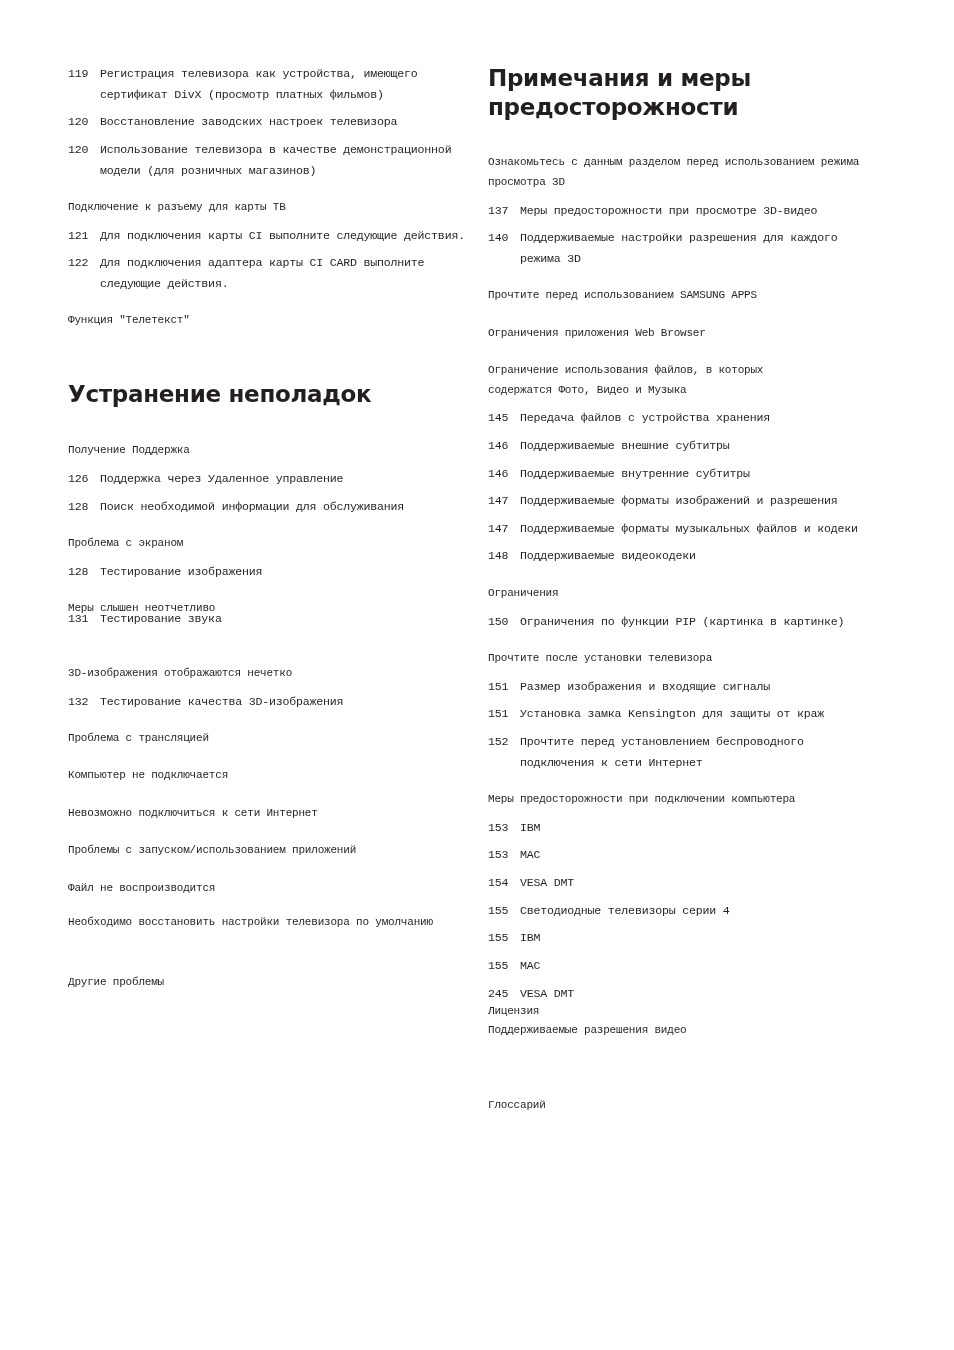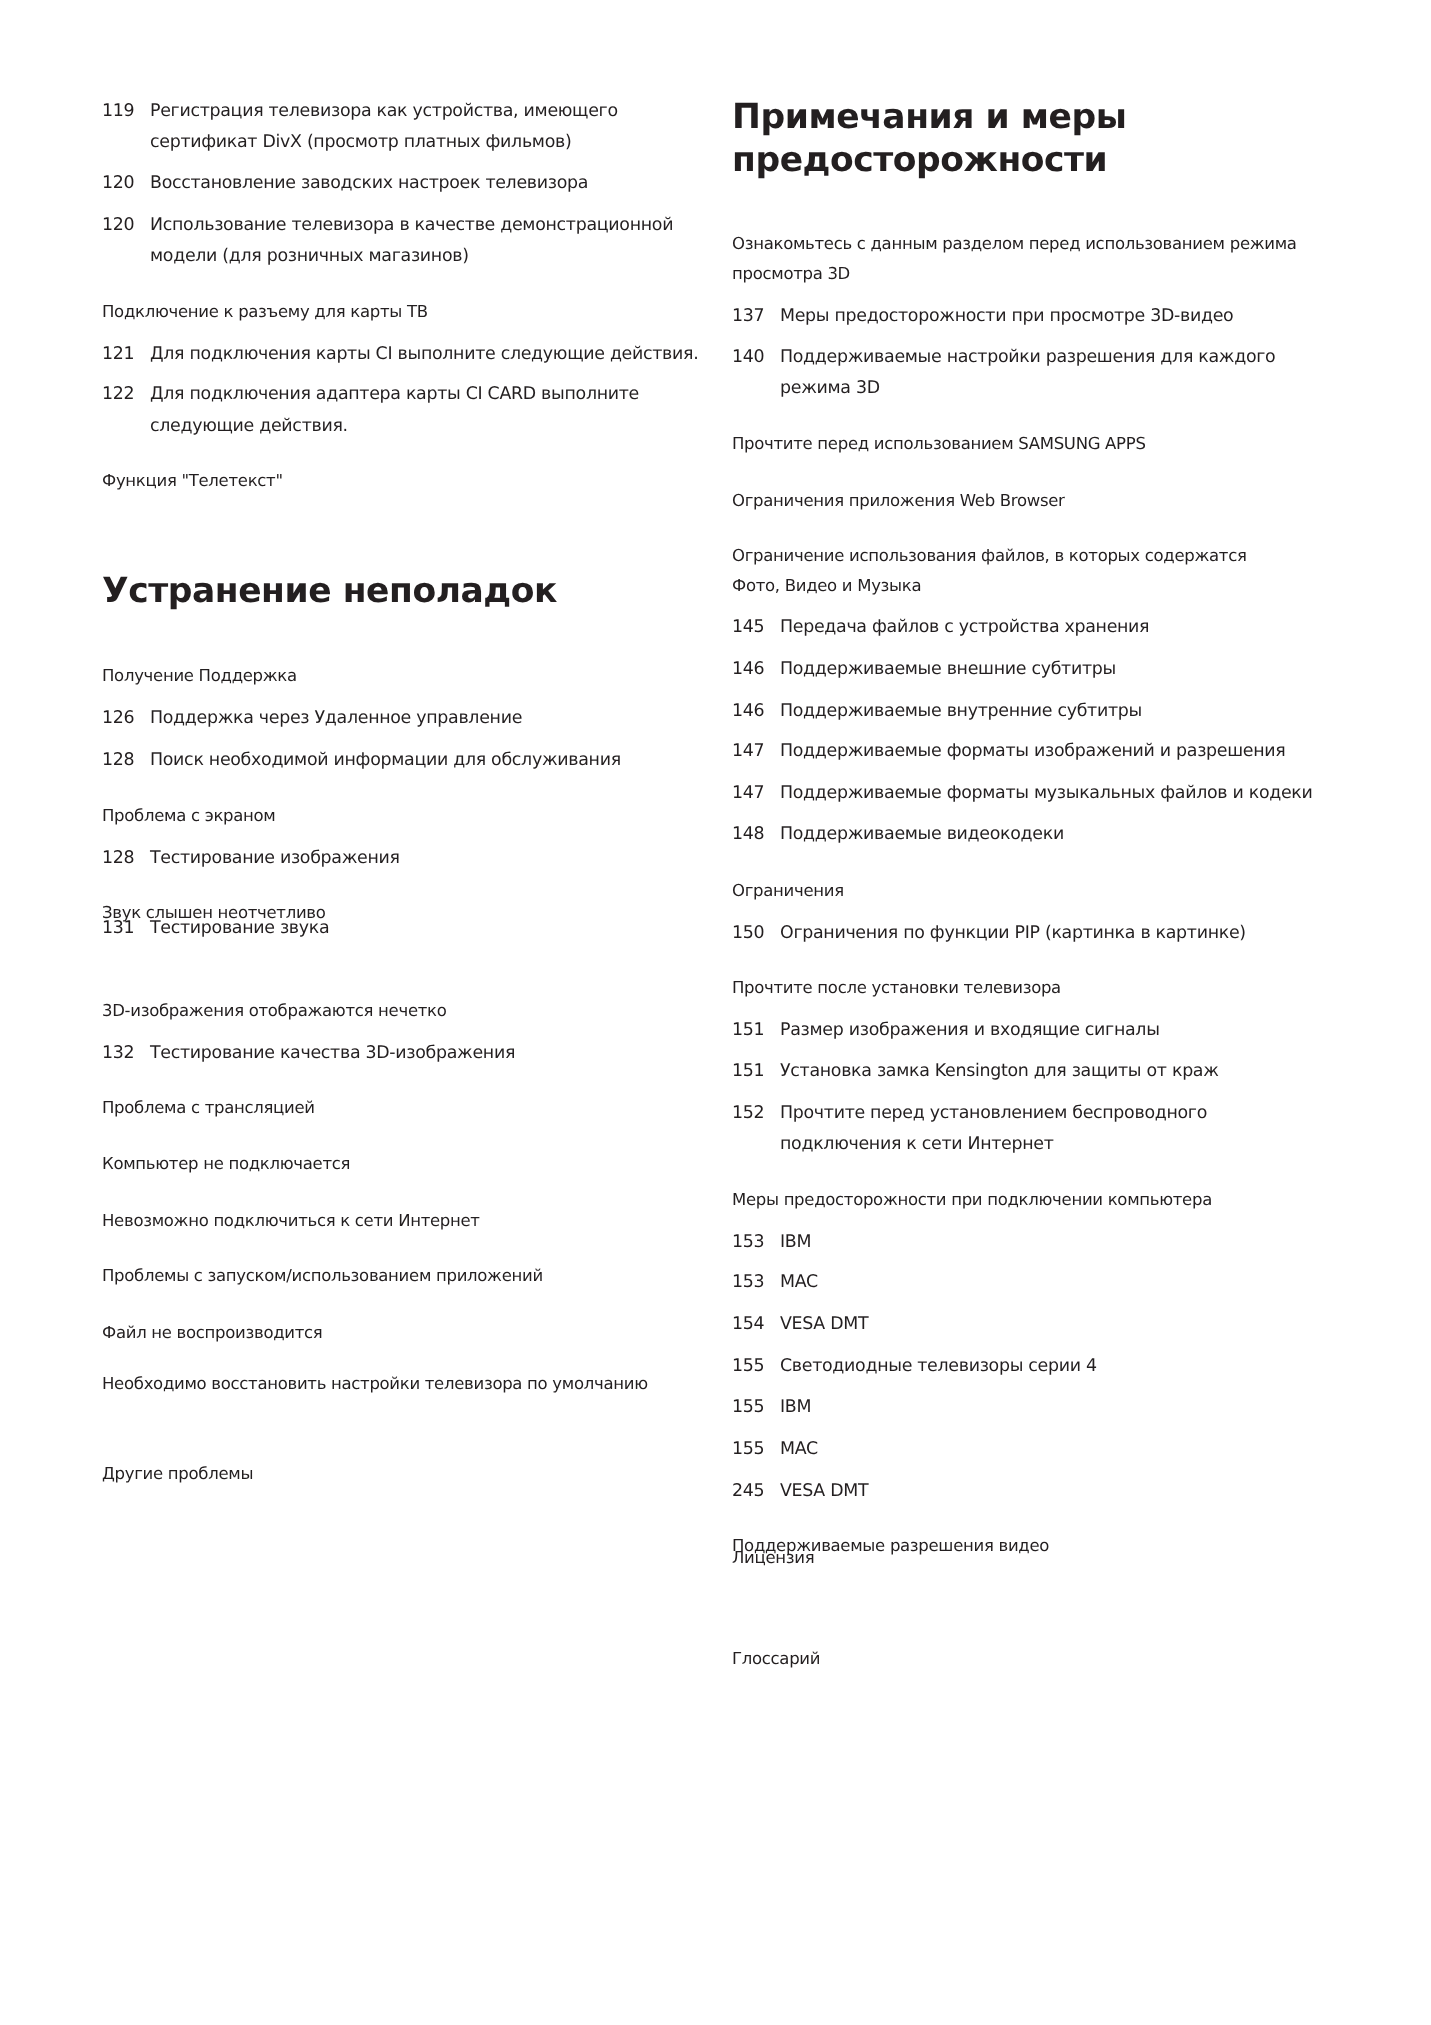--- a/index.html
+++ b/index.html
@@ -7,21 +7,21 @@
            font-family: "DejaVu Sans", "Liberation Sans", sans-serif; color: #231f20; }
     .col { position: absolute; top: 0; }
     .col-left { left: 68px; width: 400px; }
     .col-right { left: 488px; width: 400px; }
     .abs { position: absolute; left: 0; }
     .h1 { font-size: 23px; font-weight: bold; line-height: 29px; letter-spacing: -0.3px; color: #231f20; margin: 0; }
     .h2 { font-size: 11px; line-height: 19.5px; color: #231f20; letter-spacing: -0.2px; }
     .entry { font-size: 11.6px; line-height: 21px; color: #231f20; letter-spacing: -0.2px; display: flex; }
     .entry .pg { width: 32px; flex: 0 0 32px; }
     .entry .tx { flex: 1; }
-    .link { cursor: pointer; }
+    .link { cursor: pointer; font-family: Liberation Mono, monospace; }
   </style>
 </head>
 <body>
 
 <div class="col col-left">
 
   <div class="abs entry link" style="top:63px;width:400px">
     <span class="pg">119</span>
     <span class="tx">Регистрация телевизора как устройства, имеющего сертификат DivX (просмотр платных фильмов)</span>
   </div>
@@ -57,21 +57,21 @@
     <span class="pg">128</span>
     <span class="tx">Поиск необходимой информации для обслуживания</span>
   </div>
 
   <div class="abs h2 link" style="top:534px">Проблема с экраном</div>
   <div class="abs entry link" style="top:561px;width:400px">
     <span class="pg">128</span>
     <span class="tx">Тестирование изображения</span>
   </div>
 
-  <div class="abs h2 link" style="top:599px">Звук слышен неотчетливо</div>
+  <div class="abs h2 link" style="top:599px">Меры слышен неотчетливо</div>
   <div class="abs entry link" style="top:608px;width:400px">
     <span class="pg">131</span>
     <span class="tx">Тестирование звука</span>
   </div>
 
   <div class="abs h2 link" style="top:664px">3D-изображения отображаются нечетко</div>
   <div class="abs entry link" style="top:691px;width:400px">
     <span class="pg">132</span>
     <span class="tx">Тестирование качества 3D-изображения</span>
   </div>
@@ -172,15 +172,15 @@
   <div class="abs entry link" style="top:955px;width:400px">
     <span class="pg">155</span>
     <span class="tx">MAC</span>
   </div>
   <div class="abs entry link" style="top:983px;width:400px">
     <span class="pg">245</span>
     <span class="tx">VESA DMT</span>
   </div>
 
   <div class="abs h2 link" style="top:1021px">Поддерживаемые разрешения видео</div>
-  <div class="abs h2 link" style="top:1029px">Лицензия</div>
+  <div class="abs h2 link" style="top:1002px">Лицензия</div>
   <div class="abs h2 link" style="top:1096px">Глоссарий</div>
 </div>
 
 </body></html>

